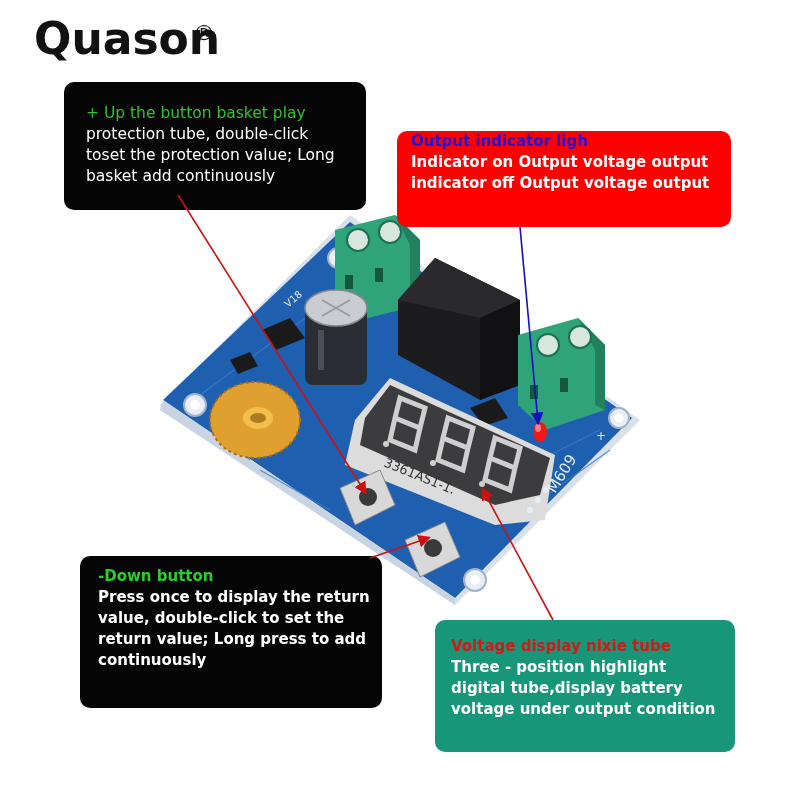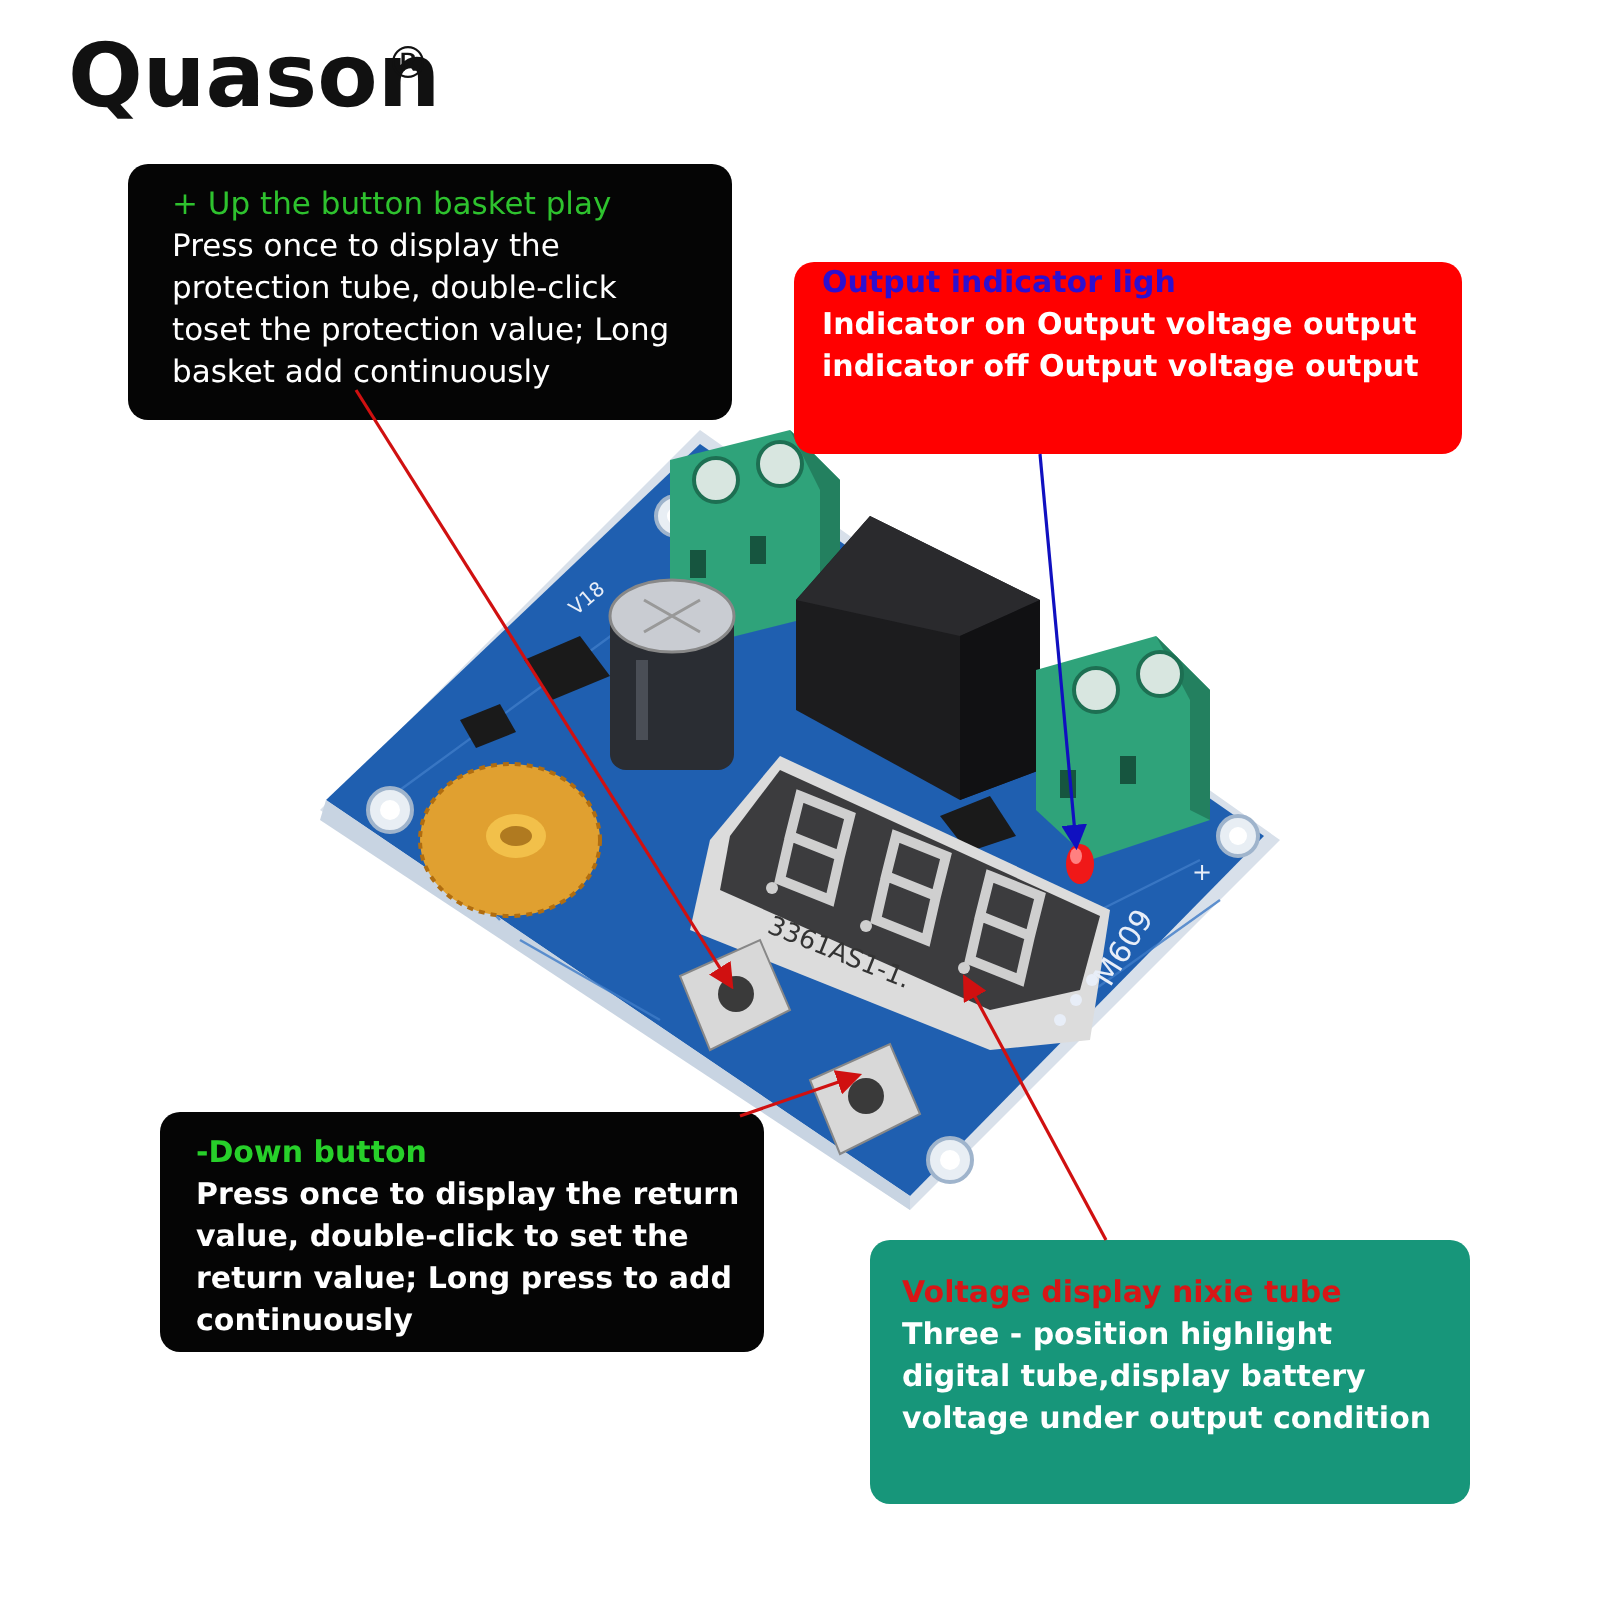--- a/index.html
+++ b/index.html
@@ -19,25 +19,25 @@
     }
 
     .callout {
       position: absolute; border-radius: 10px; padding: 10px 18px;
       font-weight: bold; line-height: 21px; font-size: 15px; color: #fff;
       z-index: 5;
     }
     .callout .title { display: block; }
     .callout .line { display: block; white-space: nowrap; }
 
-    #up-callout { left: 64px; top: 82px; width: 302px; height: 128px; background: #050505; font-weight: normal; font-size: 15.5px; padding: 10px 22px; }
+    #up-callout { left: 64px; top: 82px; width: 302px; height: 128px; background: #050505; font-weight: normal; font-size: 15.5px; padding: 21px 22px; }
     #up-callout .title { color: #2ec22e; }
     #out-callout { left: 397px; top: 131px; width: 334px; height: 96px; background: #ff0000; padding: 0 14px; font-size: 15px; }
     #out-callout .title { color: #2d0fd0; }
-    #down-callout { left: 80px; top: 556px; width: 302px; height: 120px; background: #050505; padding: 10px 18px; }
+    #down-callout { left: 80px; top: 556px; width: 302px; height: 152px; background: #050505; padding: 10px 18px; }
     #down-callout .title { color: #27d02a; }
     #volt-callout { left: 435px; top: 620px; width: 300px; height: 132px; background: #17967a; padding: 16px 16px; }
     #volt-callout .title { color: #d81616; }
 
     #board-svg { position: absolute; left: 0; top: 0; z-index: 2; }
     #arrows-svg { position: absolute; left: 0; top: 0; z-index: 6; pointer-events: none; }
   </style>
 </head>
 <body>
 
@@ -150,21 +150,20 @@
   <text x="288" y="308" font-family="DejaVu Sans, sans-serif" font-size="10" fill="#e8eef8" transform="rotate(-40 288 308)">V18</text>
   <g fill="#e8eef8">
     <circle cx="530" cy="510" r="3"></circle>
       <circle cx="538" cy="500" r="3"></circle>
       <circle cx="546" cy="490" r="3"></circle>
   </g>
 </svg>
 
 <div class="callout" id="up-callout">
   <span class="title">+ Up the button basket play</span>
-  <span class="line">Press once to display the</span>
   <span class="line">protection tube, double-click</span>
   <span class="line">toset the protection value; Long</span>
   <span class="line">basket add continuously</span>
 </div>
 
 <div class="callout" id="out-callout">
   <span class="title">Output indicator ligh</span>
   <span class="line">Indicator on Output voltage output</span>
   <span class="line">indicator off Output voltage output</span>
 </div>

